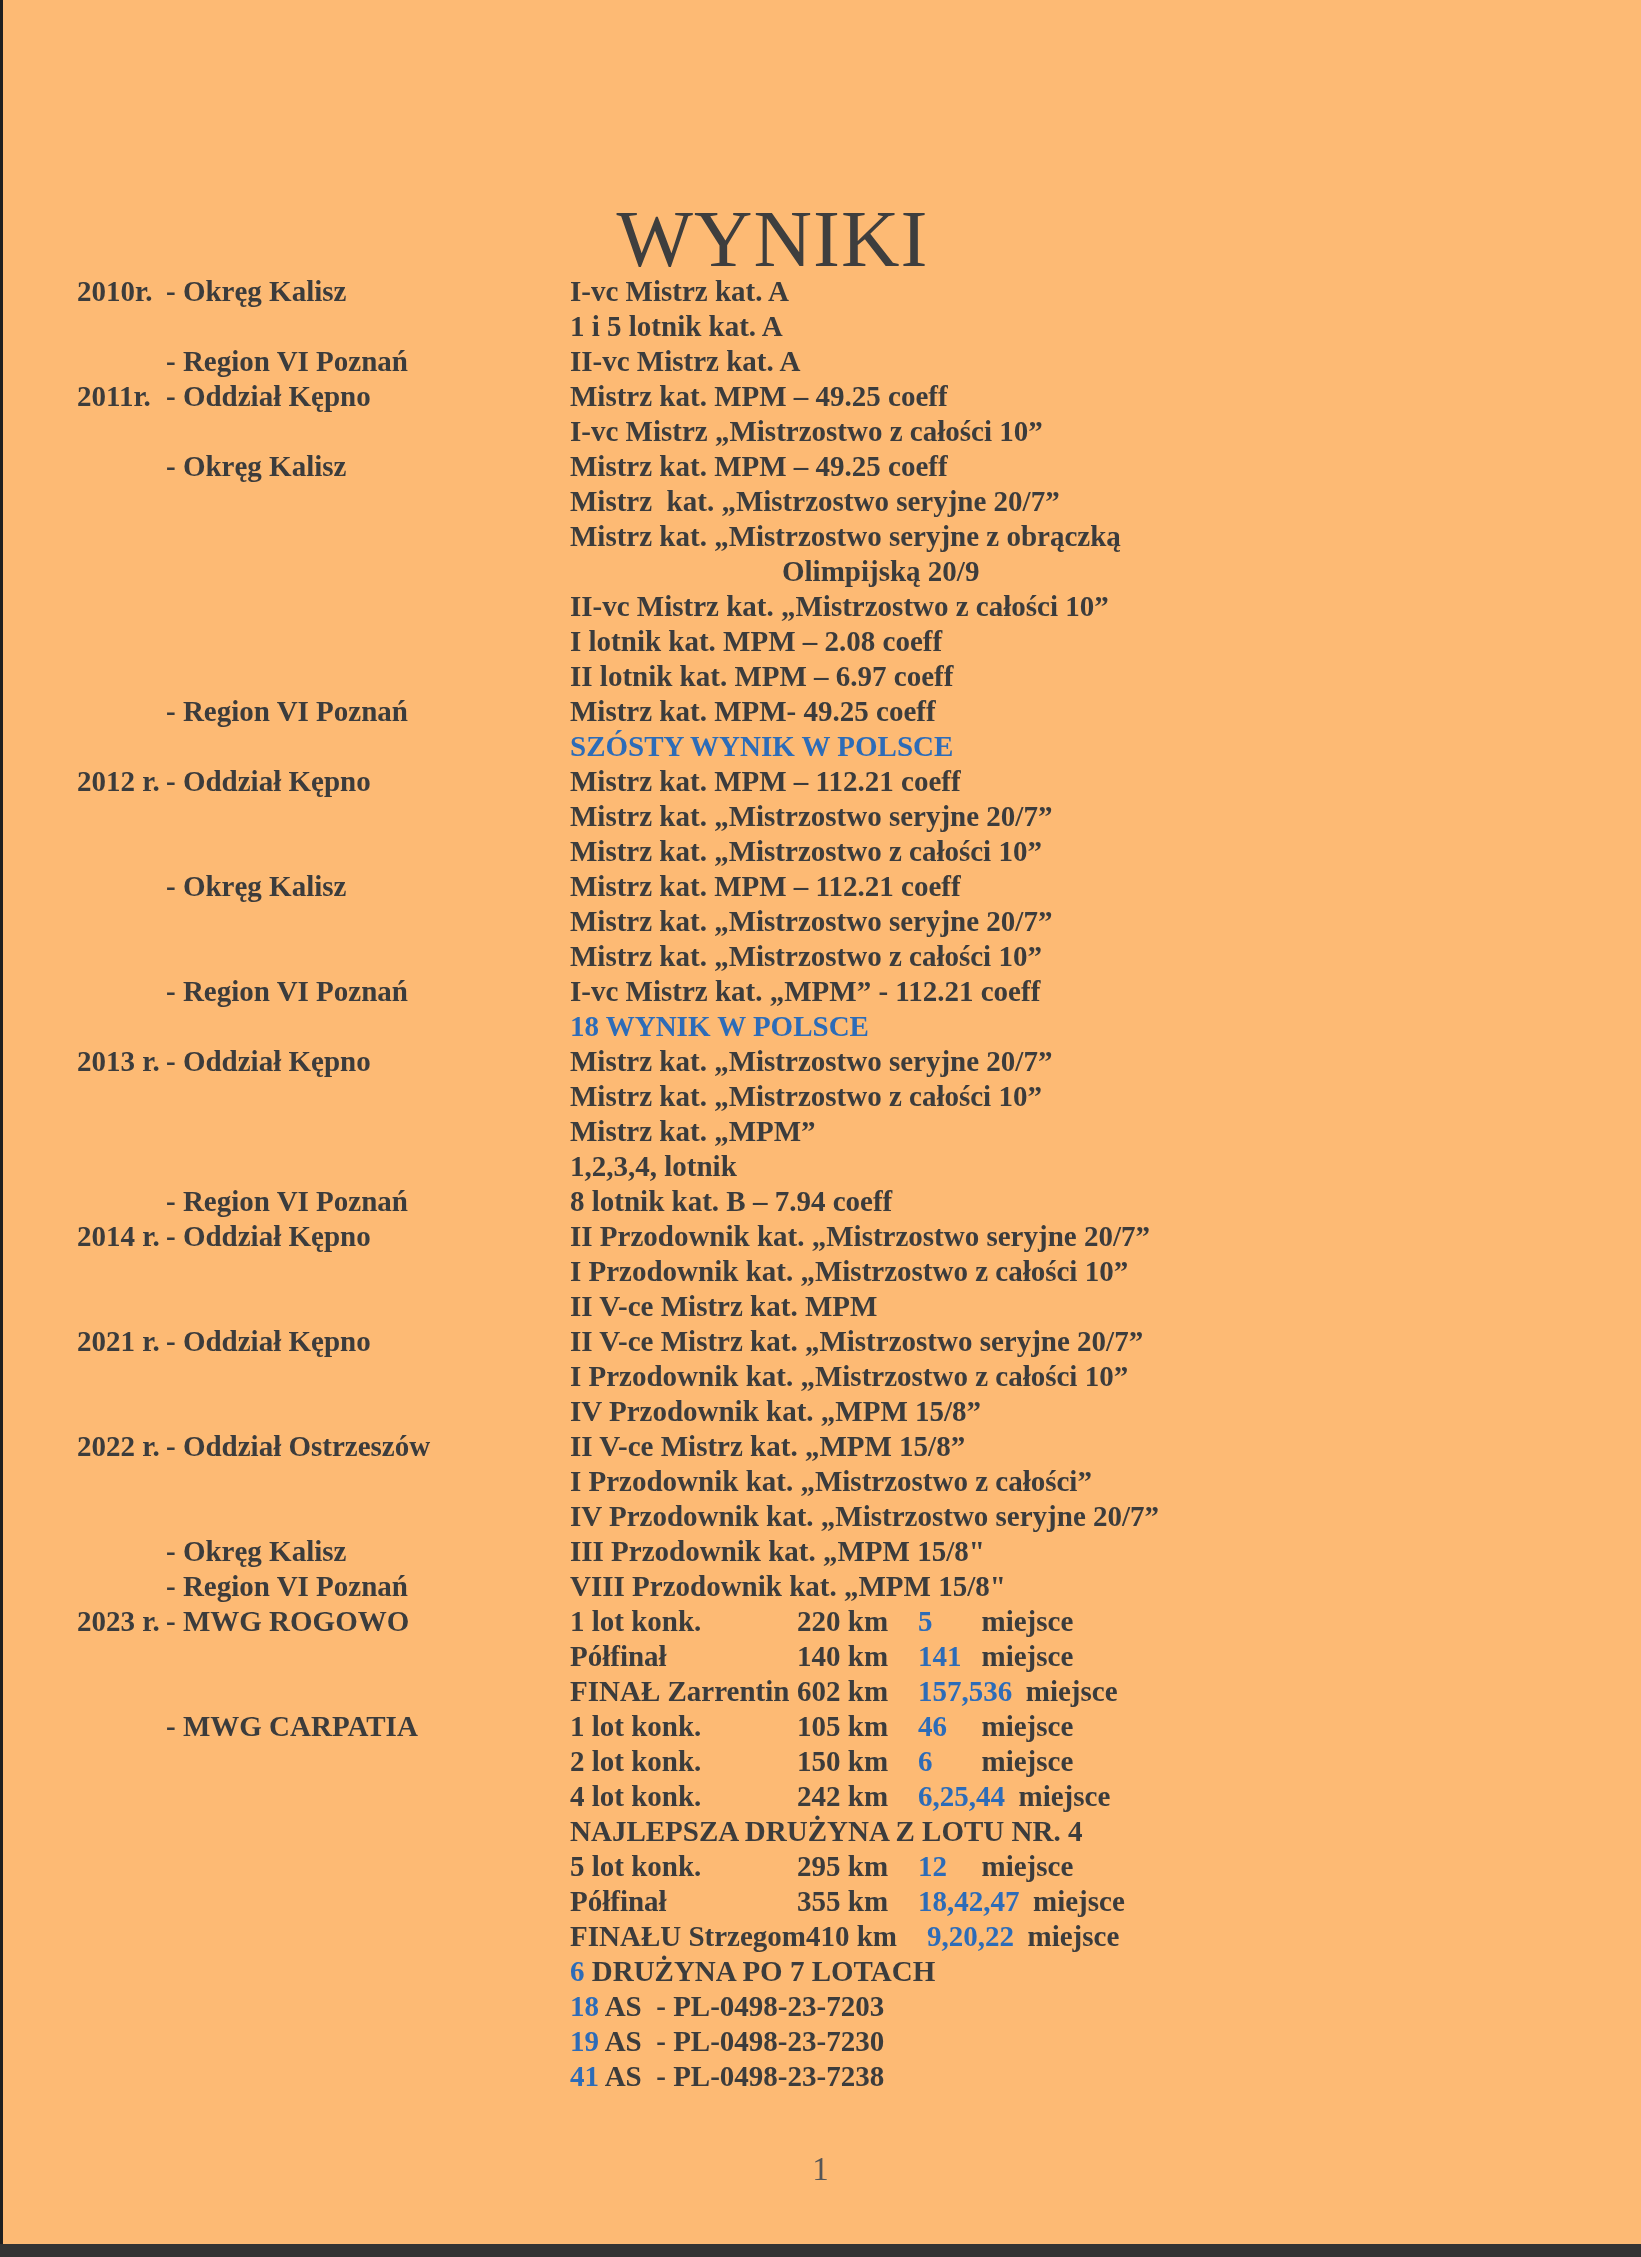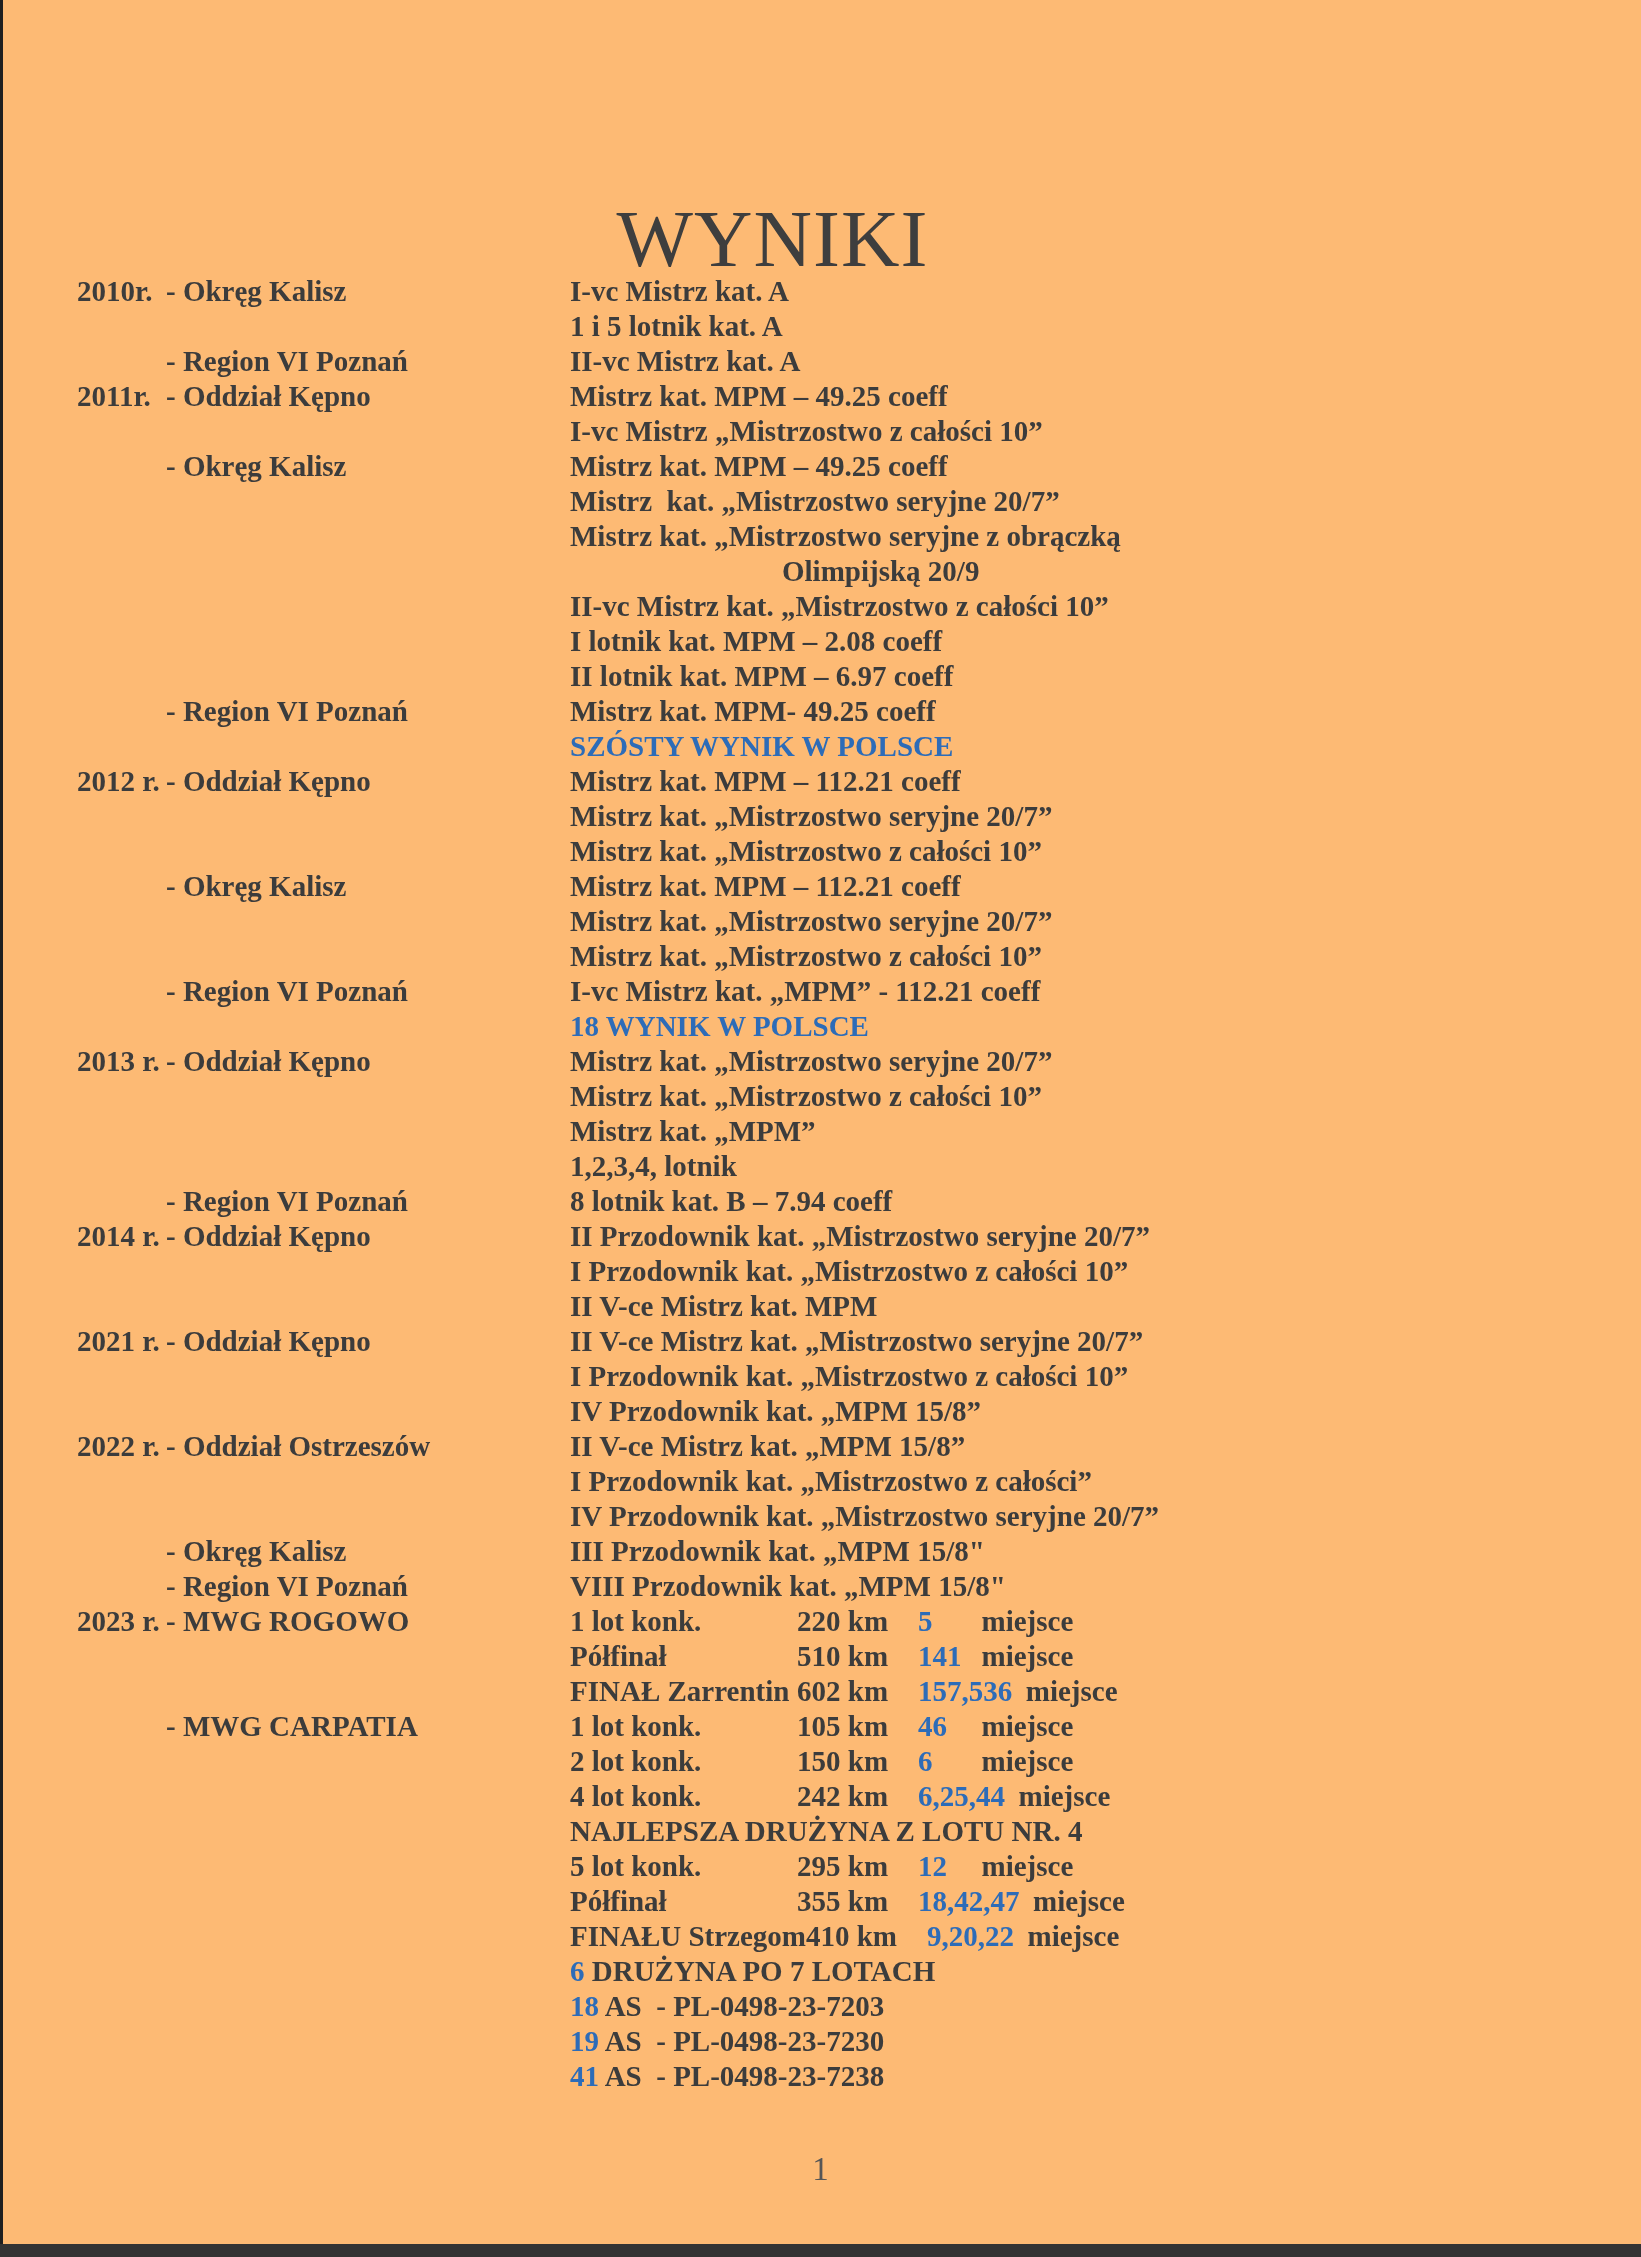--- a/index.html
+++ b/index.html
@@ -189,21 +189,21 @@
       <div class="row">
         <span class="loc">- Region VI Poznań</span>
         <div class="right"><span class="seg">VIII Przodownik kat. „MPM 15/8"</span></div>
       </div>
       <div class="row">
         <span class="year">2023 r.</span>
         <span class="loc">- MWG ROGOWO</span>
         <div class="right"><span class="c1">1 lot konk.</span><span class="c2">220 km</span><span class="c3 blue">5</span><span class="seg">miejsce</span></div>
       </div>
       <div class="row">
-        <div class="right"><span class="c1">Półfinał</span><span class="c2">510 km</span><span class="c3 blue">141</span><span class="seg">miejsce</span></div>
+        <div class="right"><span class="c1">Półfinał</span><span class="c2">140 km</span><span class="c3 blue">141</span><span class="seg">miejsce</span></div>
       </div>
       <div class="row">
         <div class="right"><span class="c1">FINAŁ Zarrentin</span><span class="c2">602 km</span><span class="c3 blue">157,536</span><span class="seg">miejsce</span></div>
       </div>
       <div class="row">
         <span class="loc">- MWG CARPATIA</span>
         <div class="right"><span class="c1">1 lot konk.</span><span class="c2">105 km</span><span class="c3 blue">46</span><span class="seg">miejsce</span></div>
       </div>
       <div class="row">
         <div class="right"><span class="c1">2 lot konk.</span><span class="c2">150 km</span><span class="c3 blue">6</span><span class="seg">miejsce</span></div>

